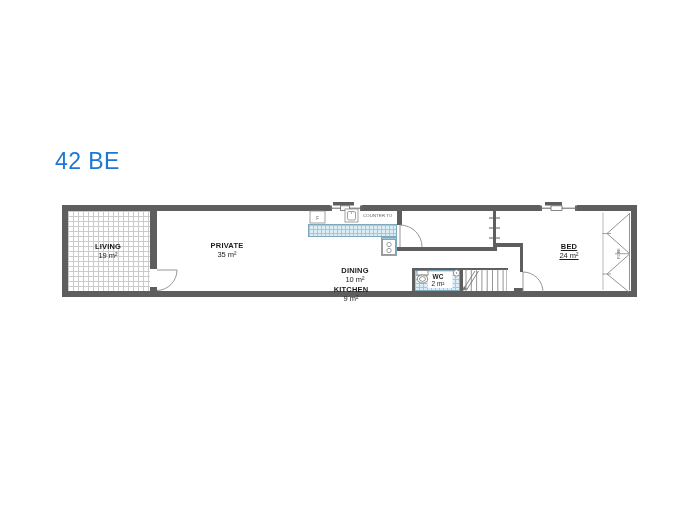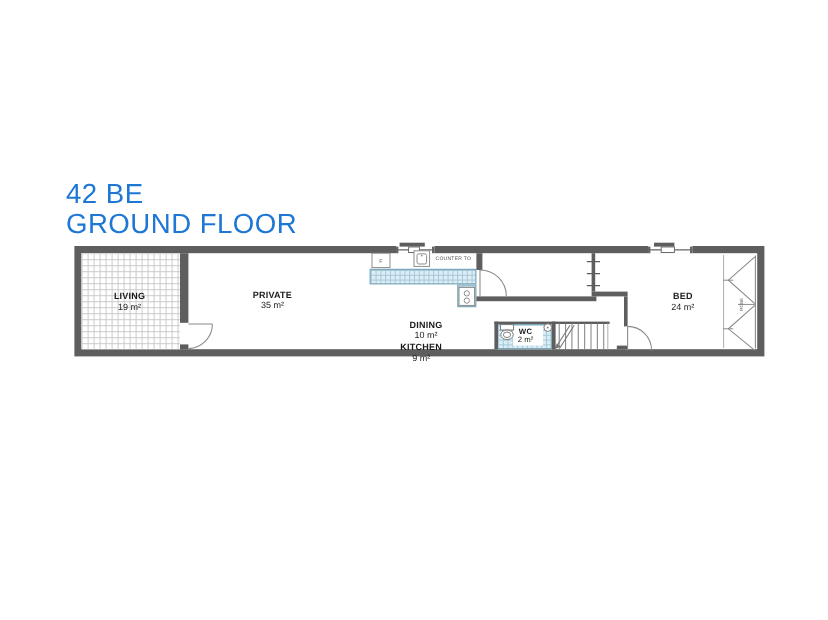--- a/index.html
+++ b/index.html
@@ -43,21 +43,20 @@
   svg.linework{position:absolute;left:-6px;top:-9px;z-index:4;pointer-events:none;}
   .stub{position:absolute;background:var(--wall);}
 </style>
 </head>
 <body>
 
 <div class="canvas">
 
   <div class="title">
     <div>42 BE</div>
-    <div>GROUND FLOOR</div>
   </div>
 
   <div class="plan">
 
     <div class="abs porch-tiles" style="left:0;top:0;width:82px;height:80px;"></div>
     <div class="abs blue-tiles" style="left:240px;top:13px;width:89px;height:13px;"></div>
     <div class="abs blue-tiles" style="left:313px;top:26px;width:16px;height:19px;"></div>
     <div class="abs blue-tiles" style="left:346px;top:59px;width:46px;height:21px;"></div>
 
     <div class="wall" style="left:82px;top:0;width:7px;height:58px;"></div>
@@ -191,19 +190,19 @@
       <div class="nm">DINING</div>
       <div class="ar">10 m²</div>
     </div>
 
 
     <div class="room-label small" style="left:370px;top:62px;">
       <div class="nm">WC</div>
       <div class="ar">2 m²</div>
     </div>
 
-    <div class="room-label" style="left:501px;top:31px;">
+    <div class="room-label" style="left:501px;top:31px;text-decoration:underline;">
       <div class="nm">BED</div>
       <div class="ar">24 m²</div>
     </div>
 
   </div>
 </div>
 
 </body></html>

